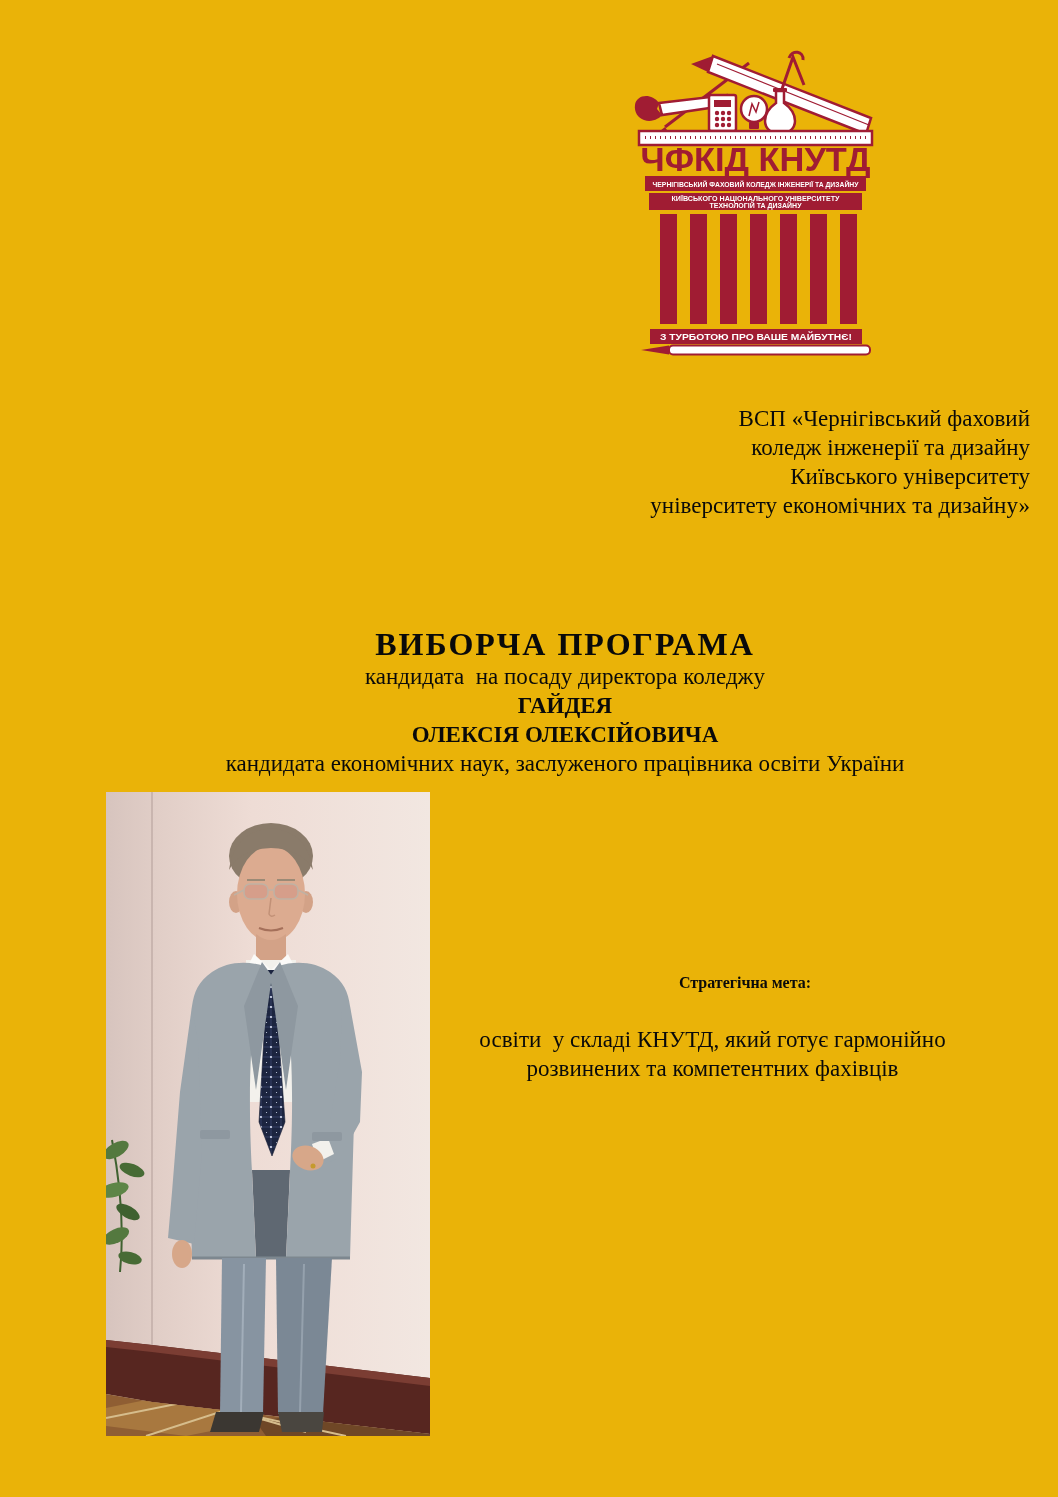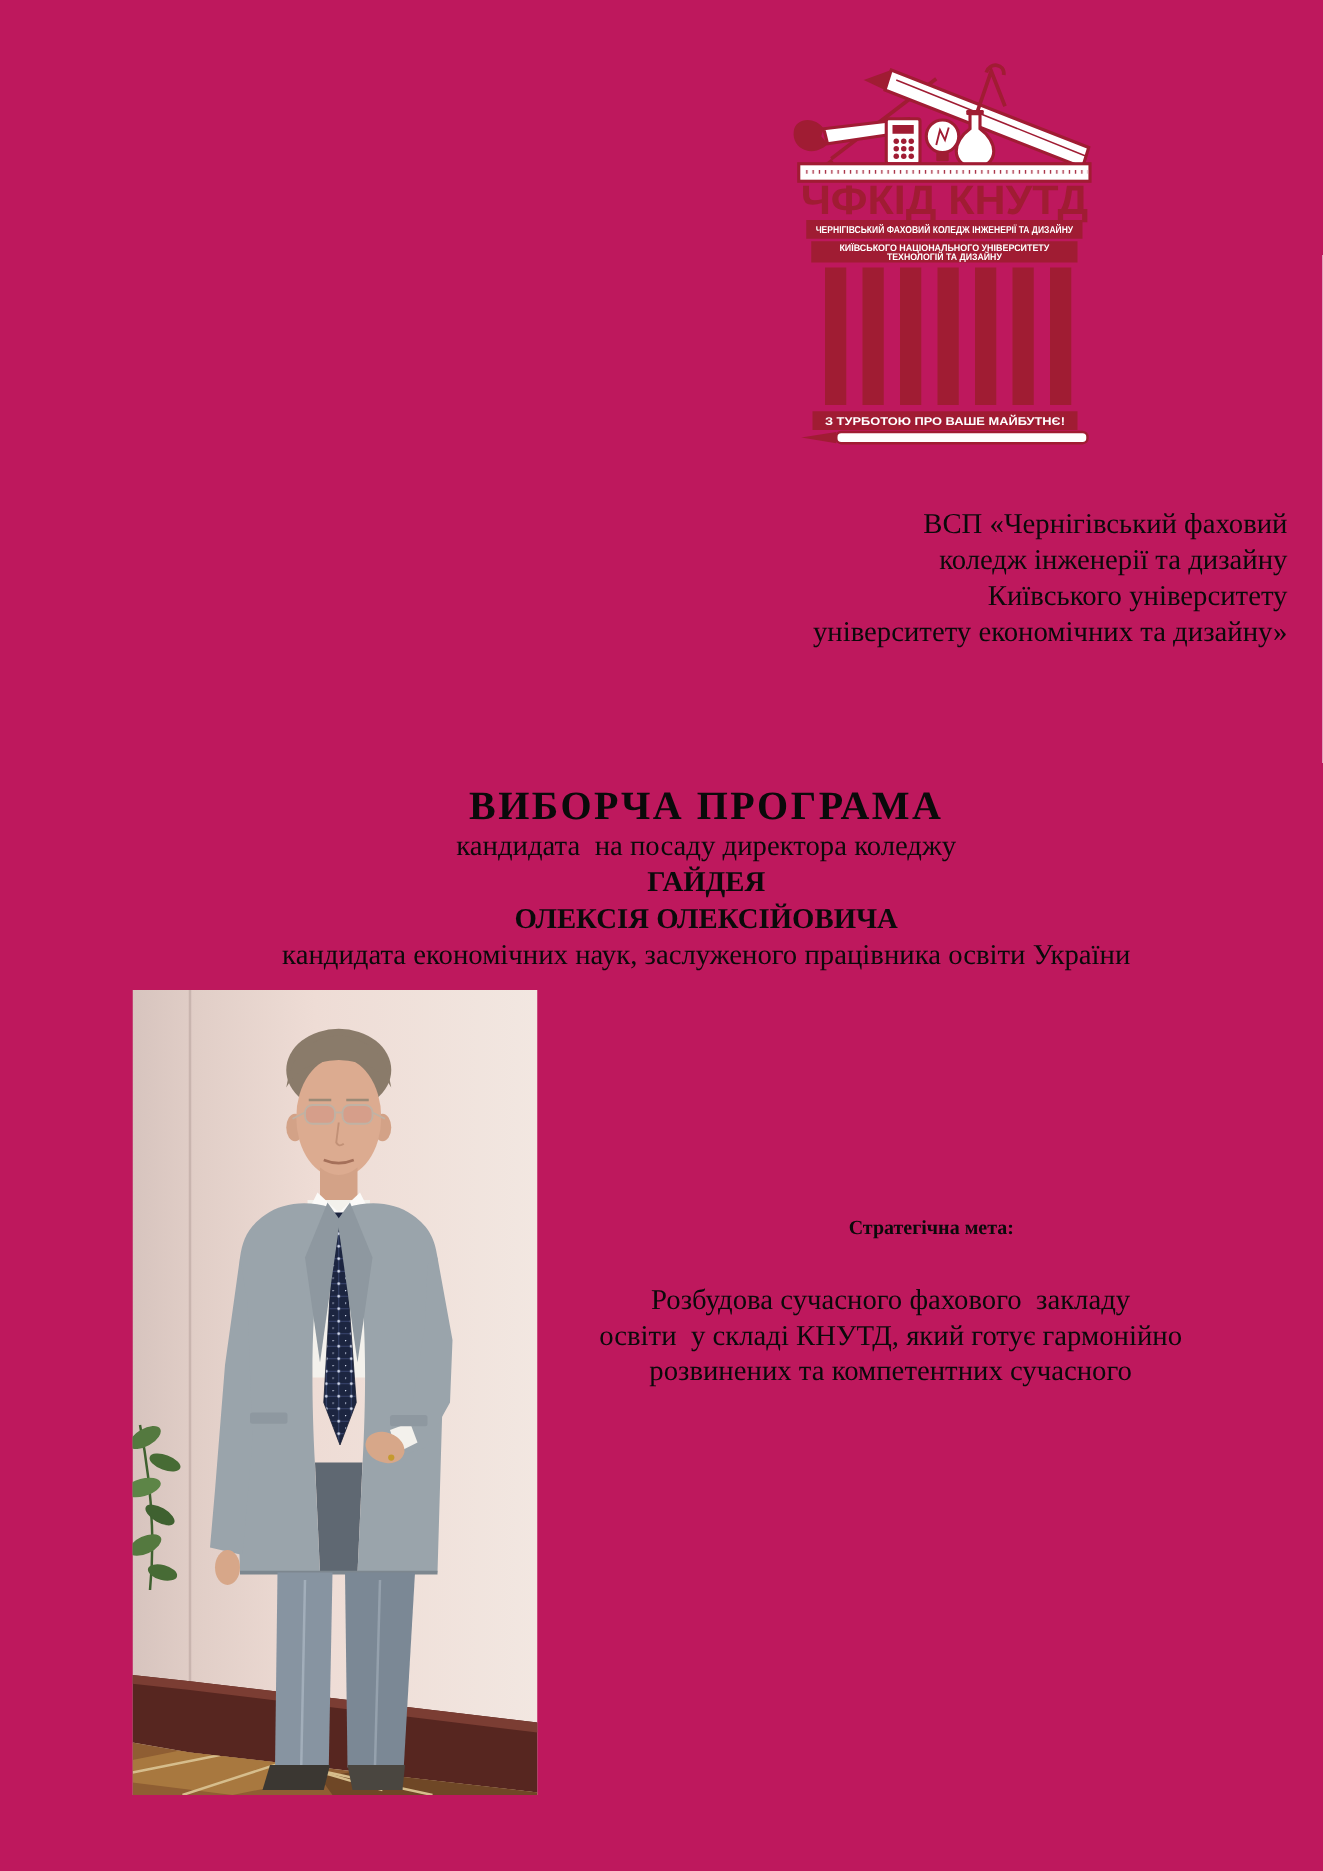--- a/index.html
+++ b/index.html
@@ -1,17 +1,17 @@
 <!DOCTYPE html>
 <html><head>
 <meta charset="utf-8">
 <style>
   html,body{margin:0;padding:0;background:#ffffff;}
   .page{
-    position:relative;width:1058px;height:1497px;background:#be185d;
+    position:relative;width:1058px;height:1497px;background:#eab308;
     font-family:"Liberation Serif",serif;color:#0a0a0a;overflow:hidden;
   }
   .abs{position:absolute;}
   .logo-wrap{left:633px;top:45px;width:245px;height:315px;}
   .inst{left:580px;top:404px;width:450px;font-size:23px;line-height:29px;text-align:right;}
   .title-block{left:70px;top:626px;width:990px;text-align:center;}
   .t-heading{font-size:32px;font-weight:bold;letter-spacing:2px;line-height:36px;}
   .t-line{font-size:23px;line-height:29px;}
   .bold{font-weight:bold;}
   .prewrap{white-space:pre-wrap;}
@@ -252,18 +252,17 @@
         <g>
           <polygon points="110,620 158,620 153,640 104,640" fill="#3b3732"></polygon>
           <polygon points="172,620 218,620 216,640 176,640" fill="#4a4640"></polygon>
         </g>
       </g>
     </svg>
   </div>
 
   <div class="abs goal-h">Стратегічна мета:</div>
   <div class="abs goal-p">
-    <div class="prewrap">Розбудова сучасного фахового  закладу</div>
     <div class="prewrap">освіти  у складі КНУТД, який готує гармонійно</div>
-    <div class="prewrap">розвинених та компетентних сучасного</div>
+    <div class="prewrap">розвинених та компетентних фахівців</div>
   </div>
 
 </div>
 
 </body></html>

